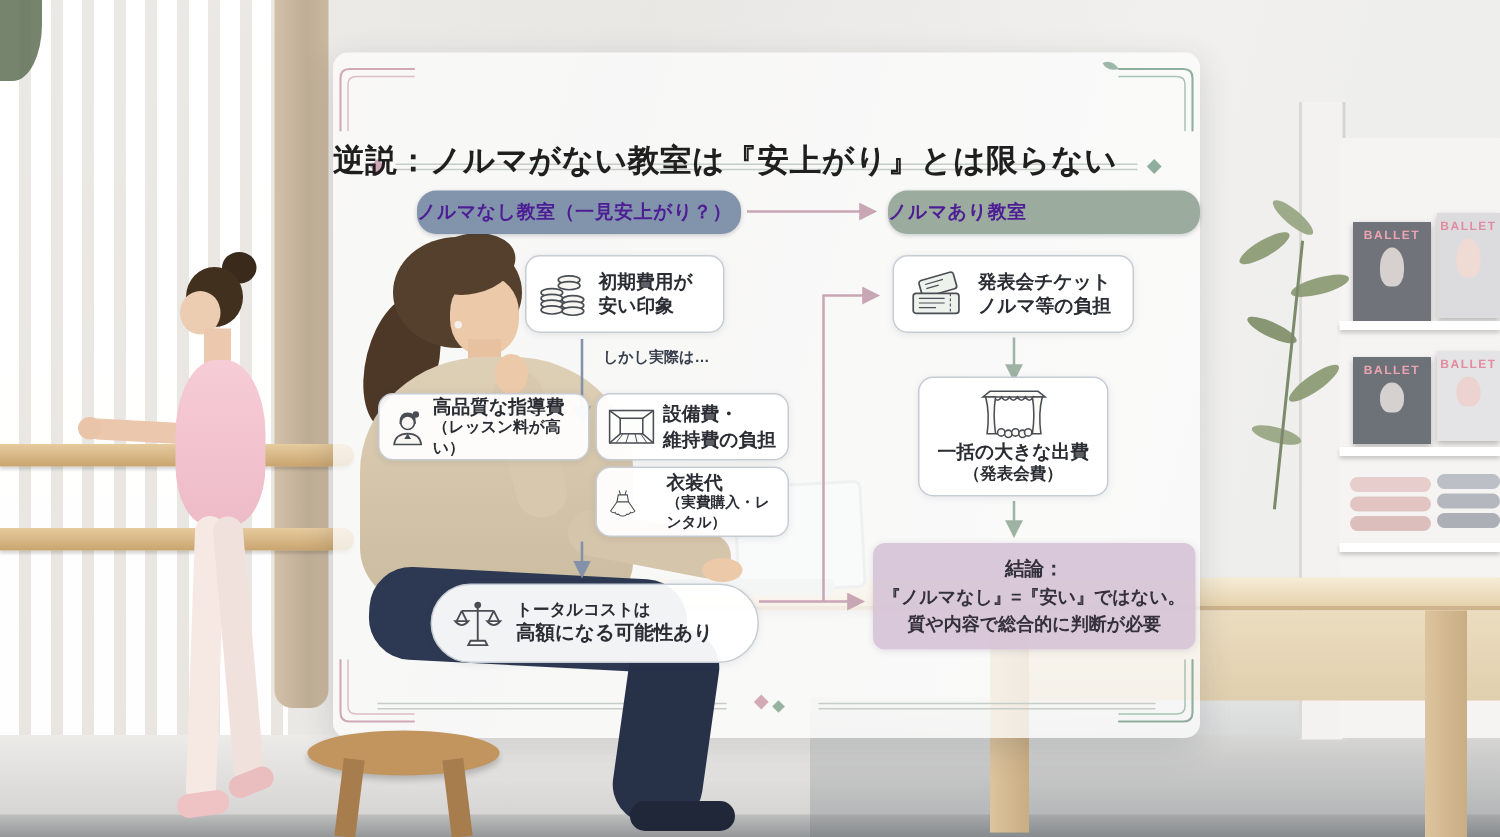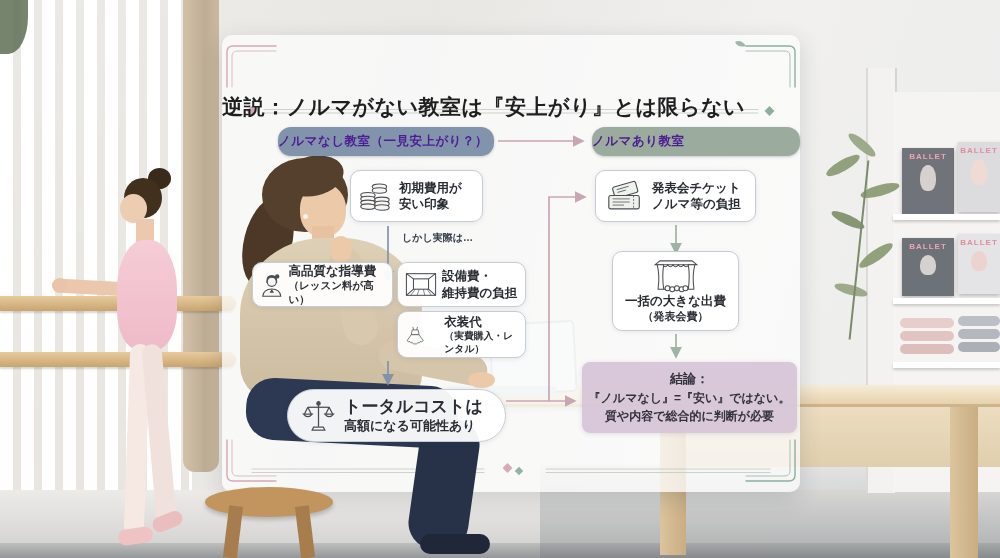--- a/index.html
+++ b/index.html
@@ -270,21 +270,21 @@
           <path d="M6,8 H28"></path>
           <circle cx="17" cy="4" r="1.7" fill="#4a4e54"></circle>
         <path d="M6,8 L2.5,15 M6,8 L9.5,15"></path>
           <path d="M1.5,15 q4.5,5.5 9,0 z" fill="#fbfbf9"></path>
         <path d="M28,8 L24.5,15 M28,8 L31.5,15"></path>
           <path d="M23.5,15 q4.5,5.5 9,0 z" fill="#fbfbf9"></path>
         <path d="M12,28.5 h10 l1.5,3 h-13 z" fill="#fbfbf9"></path>
       </g>
     </svg>
     <div class="txt">
-        <div class="l1" style="font-size:17px;">トータルコストは</div>
+        <div class="l1" style="font-size:11px;">トータルコストは</div>
       <div class="l1" style="font-size:13px;">高額になる可能性あり</div>
       </div>
   </div>
 
   <div class="abs node" style="left:595px;top:170px;width:161px;height:52px;gap:7px;padding:16px 9px;">
     <svg width="40" height="33" viewBox="0 0 42 34">
       <g stroke="#4a4e54" fill="#eef2ec" stroke-width="1.2">
         <g transform="rotate(-16 21 11)">
             <rect x="9" y="4" width="25" height="12" rx="2"></rect>
             <path d="M13,7.5 h13 M13,10.5 h9" stroke-width=".8" fill="none"></path>

